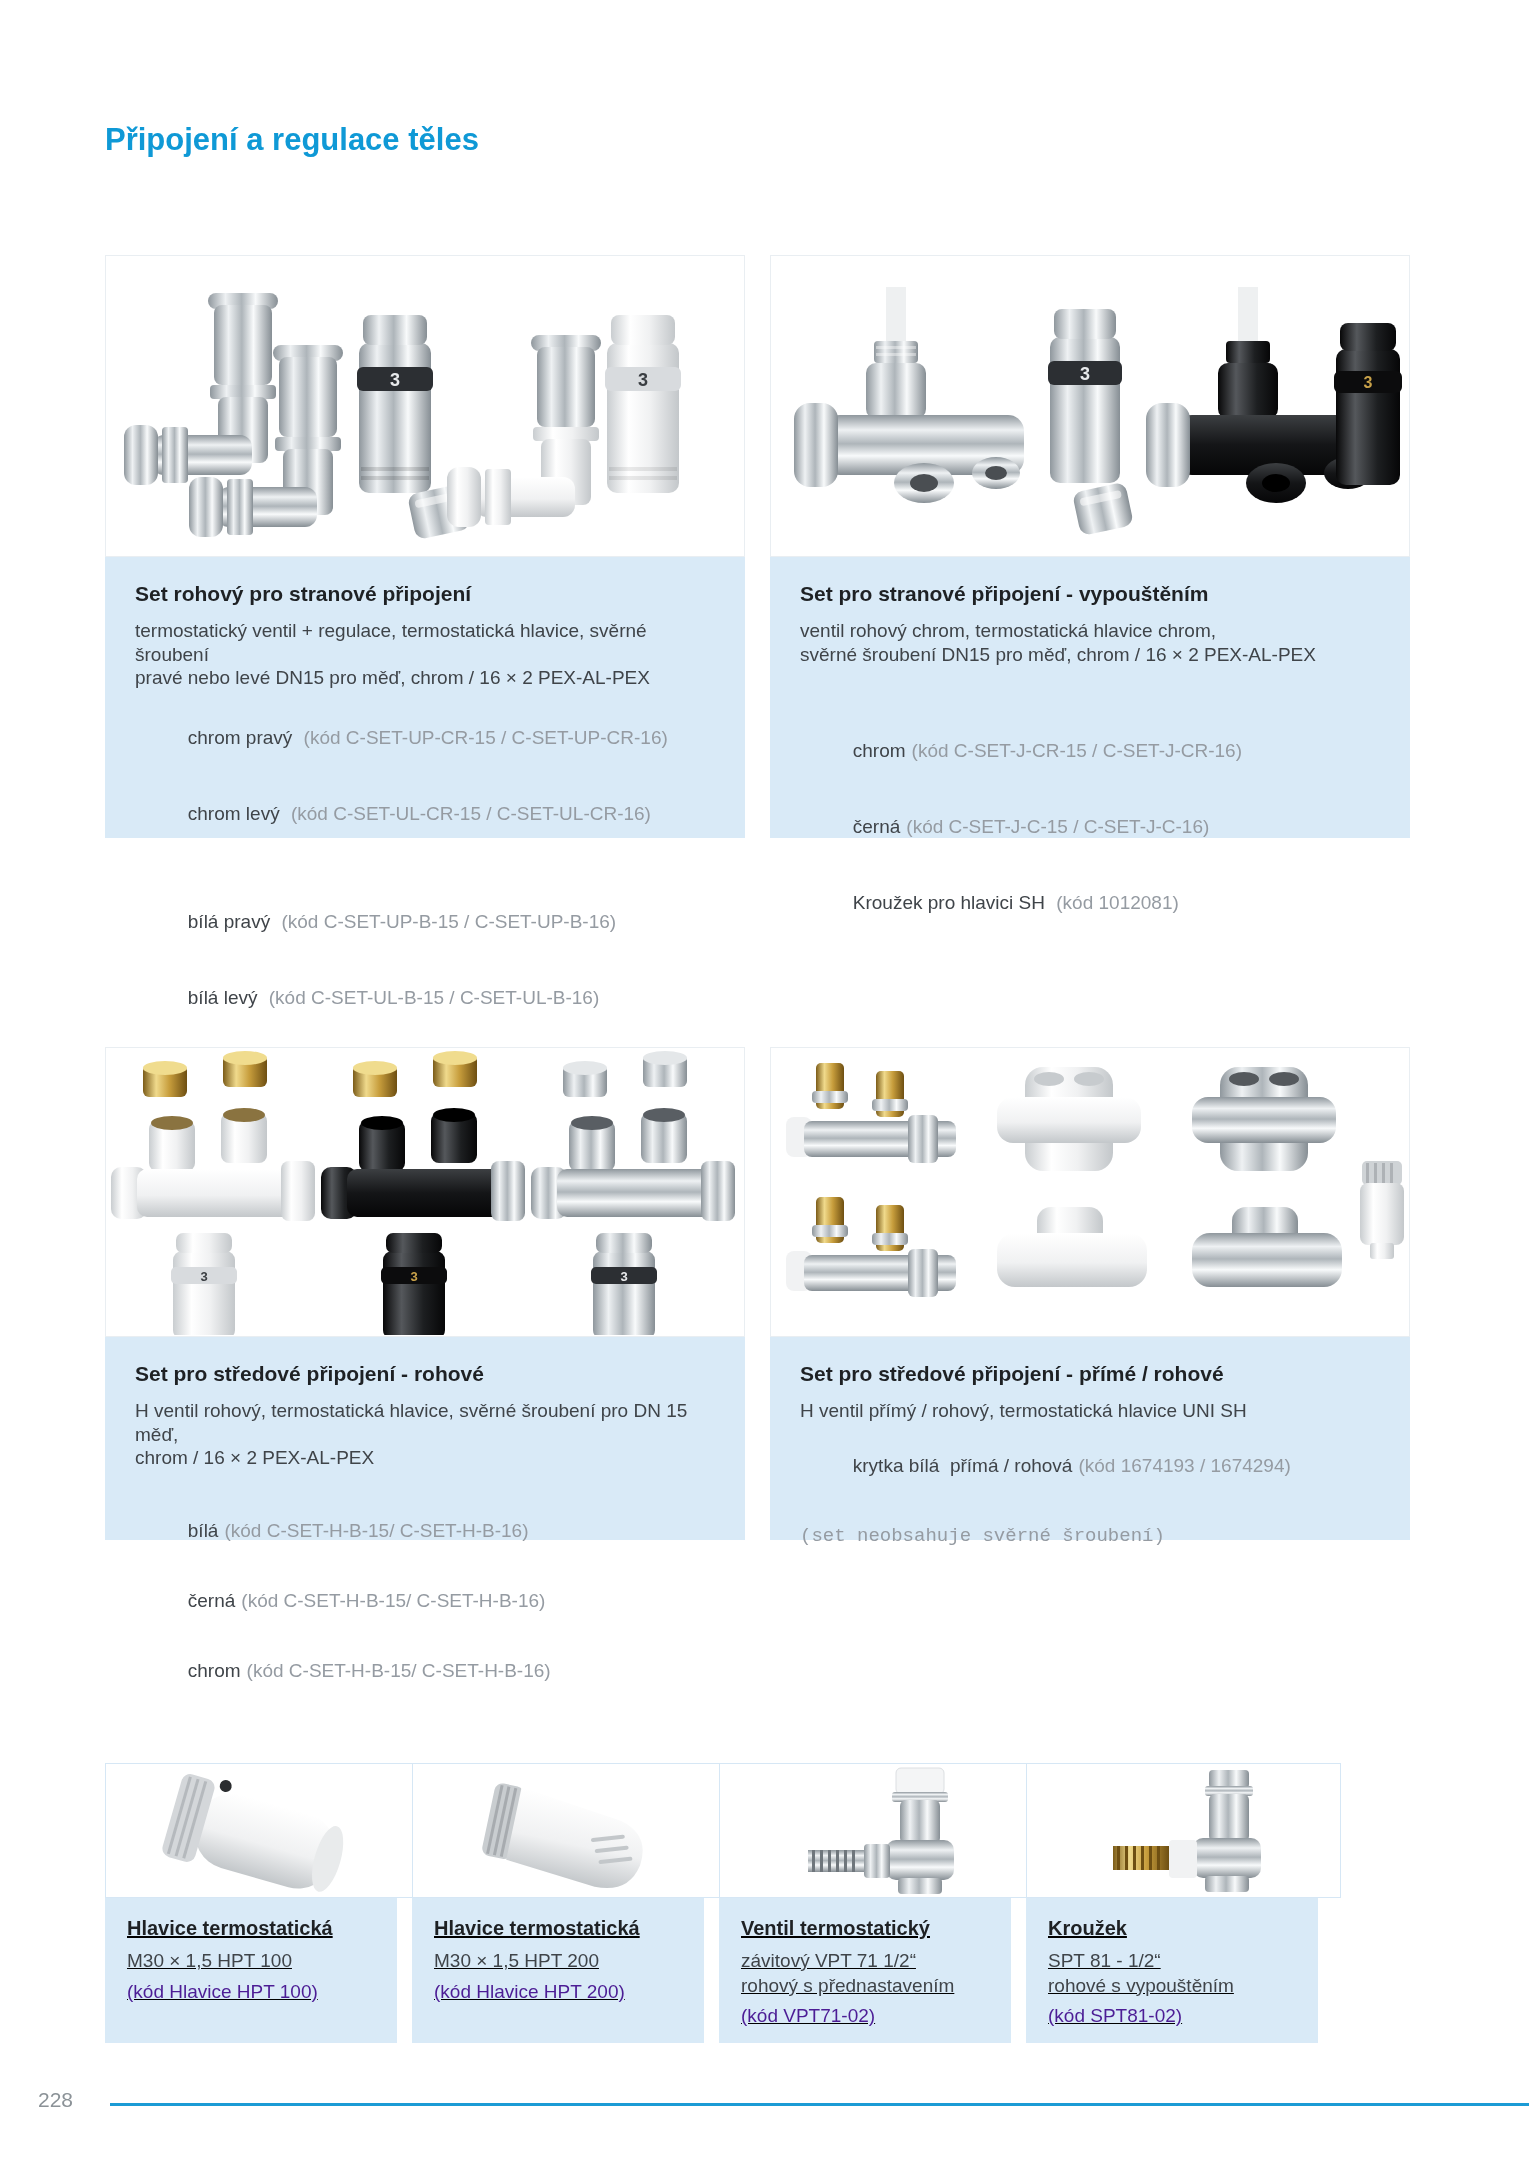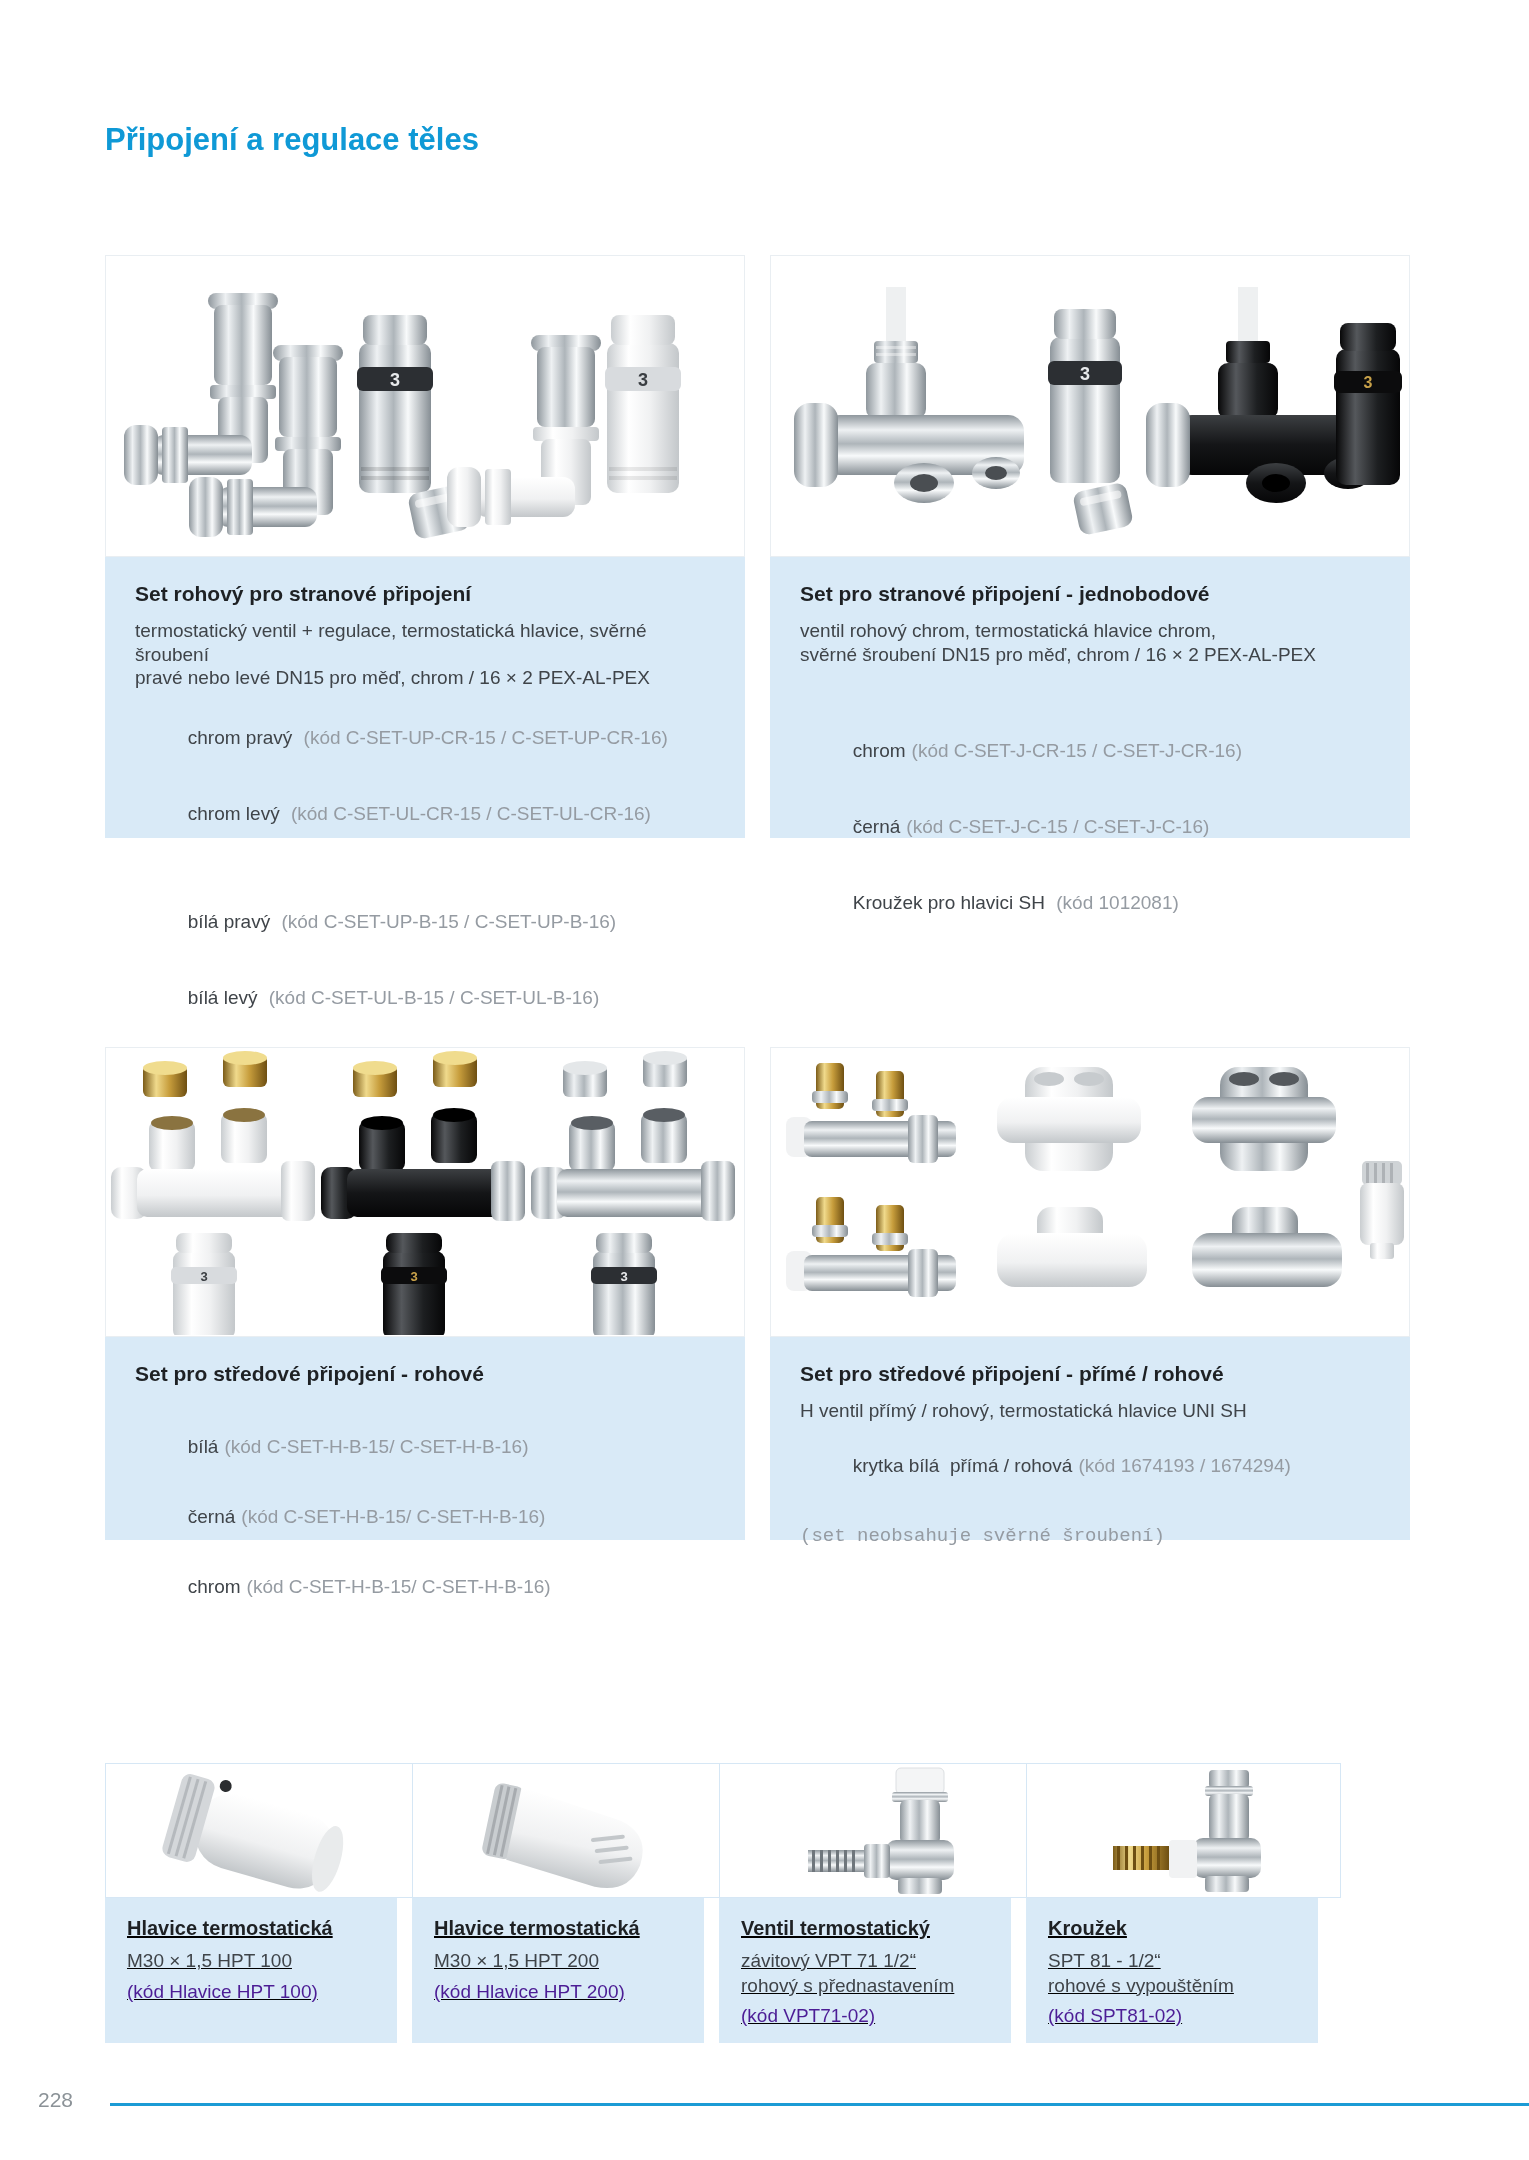--- a/index.html
+++ b/index.html
@@ -236,21 +236,21 @@
 
         <g transform="translate(564,66)">
           <rect x="0" y="26" width="64" height="136" rx="10" fill="url(#kX)"></rect>
           <rect x="4" y="0" width="56" height="28" rx="8" fill="url(#kX)"></rect>
           <rect x="-2" y="48" width="68" height="22" rx="6" fill="#0c0c0d"></rect>
           <text x="32" y="65" font-size="16" fill="#c9a24a" text-anchor="middle">3</text>
         </g>
       </svg>
     </div>
     <div class="panel-body">
-      <h3 class="p-title">Set pro stranové připojení - jednobodové</h3>
+      <h3 class="p-title">Set pro stranové připojení - vypouštěním</h3>
       <p class="p-desc">ventil rohový chrom, termostatická hlavice chrom,
 svěrné šroubení DN15 pro měď, chrom / 16 × 2 PEX-AL-PEX</p>
       <div class="variants big-gap">
         <div class="vline">
           <span class="vlabel">chrom</span><span class="vcode">(kód C-SET-J-CR-15 / C-SET-J-CR-16)</span>
         </div>
         <div class="vline">
           <span class="vlabel">černá</span><span class="vcode">(kód C-SET-J-C-15 / C-SET-J-C-16)</span>
         </div>
         <div class="vline">
@@ -335,20 +335,22 @@
             <rect x="0" y="18" width="62" height="88" rx="9" fill="url(#mX)"></rect>
             <rect x="3" y="0" width="56" height="20" rx="7" fill="url(#mX)"></rect>
             <rect x="-2" y="34" width="66" height="17" rx="5" fill="#2c2f33"></rect>
             <text x="31" y="48" font-size="13" fill="#e8eaec" text-anchor="middle">3</text>
           </g>
         </g>
       </svg>
     </div>
     <div class="panel-body">
       <h3 class="p-title">Set pro středové připojení - rohové</h3>
+      <p class="p-desc">H ventil rohový, termostatická hlavice, svěrné šroubení pro DN 15 měď,
+chrom / 16 × 2 PEX-AL-PEX</p>
       <div class="variants mid-gap">
         <div class="vline tight">
           <span class="vlabel">bílá</span><span class="vcode">(kód C-SET-H-B-15/ C-SET-H-B-16)</span>
         </div>
         <div class="vline tight">
           <span class="vlabel">černá</span><span class="vcode">(kód C-SET-H-B-15/ C-SET-H-B-16)</span>
         </div>
         <div class="vline tight">
           <span class="vlabel">chrom</span><span class="vcode">(kód C-SET-H-B-15/ C-SET-H-B-16)</span>
         </div>

